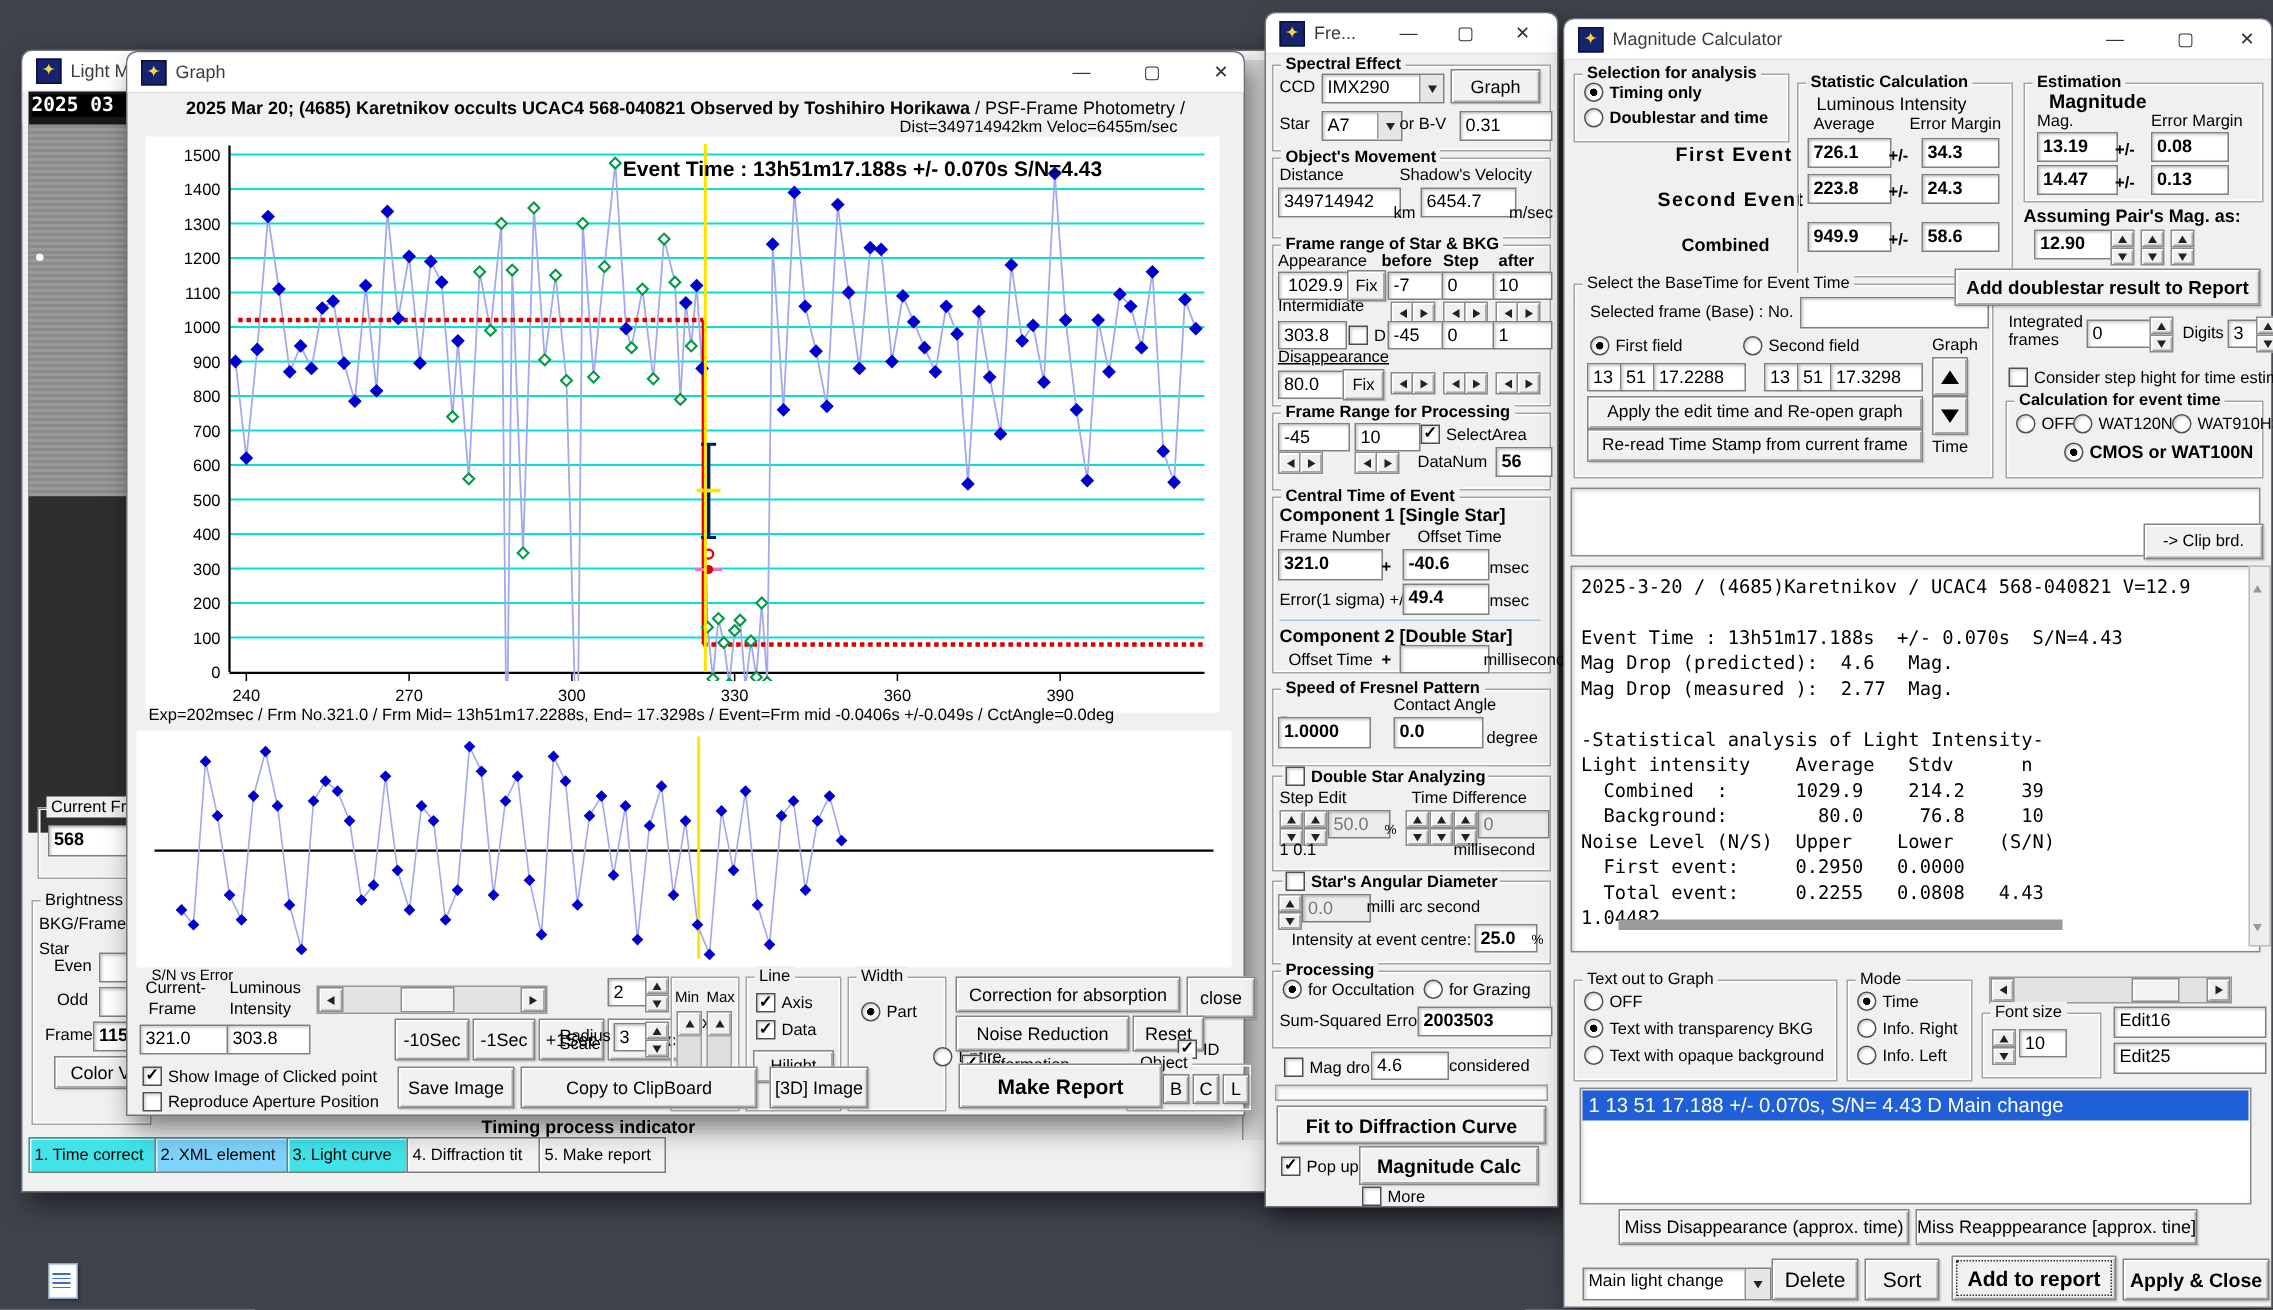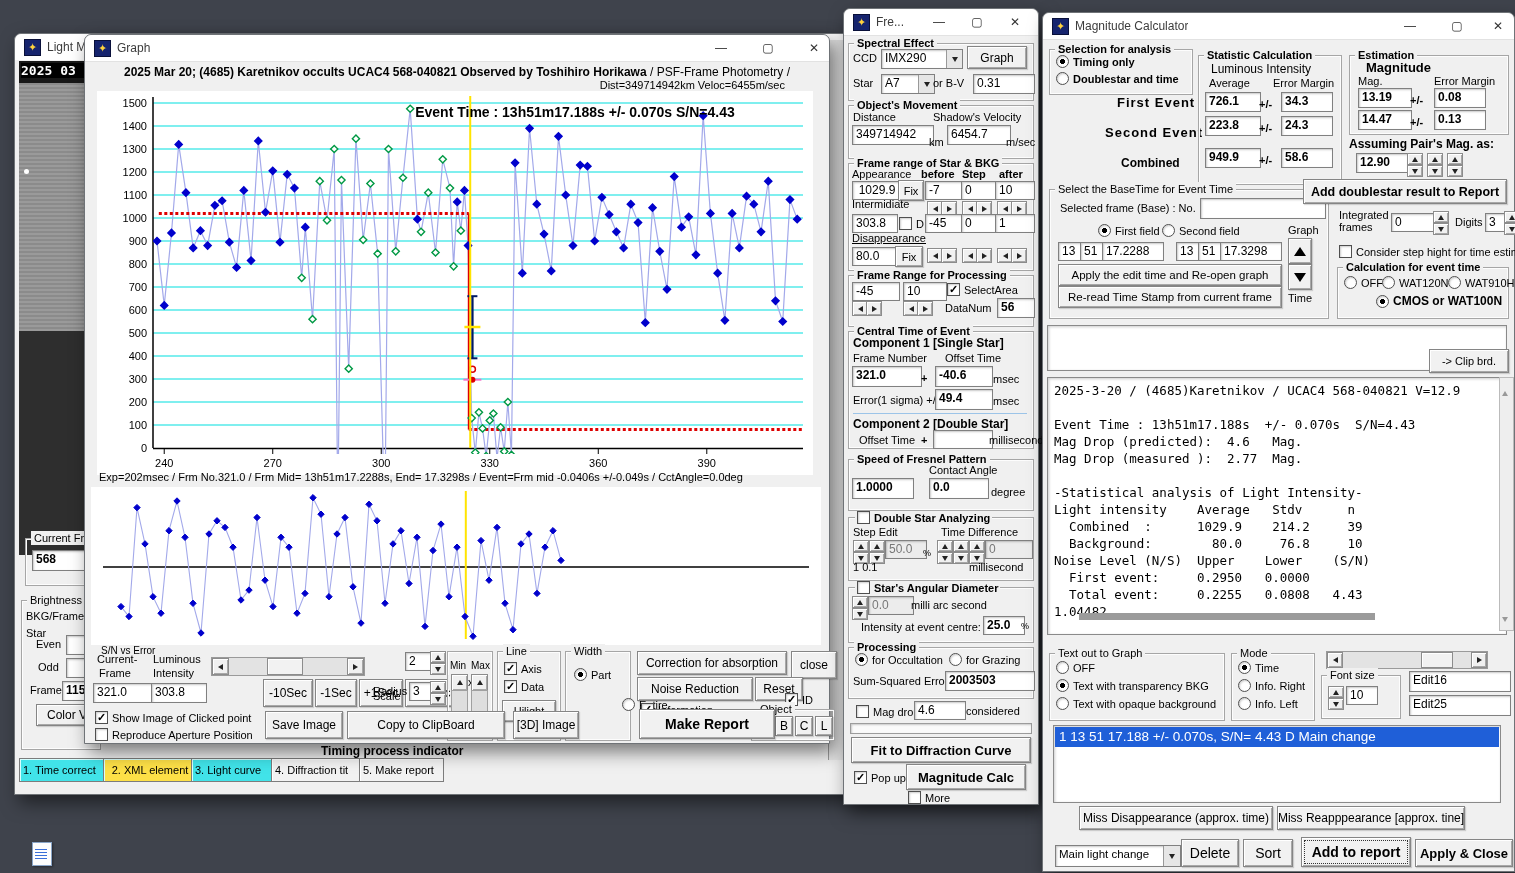--- a/index.html
+++ b/index.html
@@ -84,21 +84,21 @@
     <div class="fld plain" style="left:44px;top:57px;width:32px;height:16px;"></div>
     <span class="lbl" style="left:8px;top:83px;">Frame</span>
     <div class="fld" style="left:40px;top:80px;width:36px;height:16px;">115</div>
     <div class="btn" style="left:14px;top:103px;width:60px;height:20px;">Color V</div>
   </div>
 
   <div class="lbl b" style="left:306px;top:710px;font-size:12px;">Timing process indicator</div>
   <div class="abs" style="left:4px;top:724px;width:82px;height:22px;background:#41e3e9;border:1px solid #7c7c7c;box-shadow:inset 1px 1px 0 #d8ffff;font-size:11px;display:flex;align-items:center;padding-left:3px;">
       <span>1. Time correct</span>
     </div>
-  <div class="abs" style="left:88px;top:724px;width:86px;height:22px;background:#fde047;border:1px solid #7c7c7c;box-shadow:inset 1px 1px 0 #d8ffff;font-size:11px;display:flex;align-items:center;padding-left:3px;justify-content:center;">
+  <div class="abs" style="left:88px;top:724px;width:86px;height:22px;background:#7dd3fc;border:1px solid #7c7c7c;box-shadow:inset 1px 1px 0 #d8ffff;font-size:11px;display:flex;align-items:center;padding-left:3px;">
       <span>2. XML element</span>
     </div>
   <div class="abs" style="left:176px;top:724px;width:78px;height:22px;background:#41e3e9;border:1px solid #7c7c7c;box-shadow:inset 1px 1px 0 #d8ffff;font-size:11px;display:flex;align-items:center;padding-left:3px;">
       <span>3. Light curve</span>
     </div>
   <div class="abs" style="left:256px;top:724px;width:86px;height:22px;background:#f2f2f2;border:1px solid #7c7c7c;box-shadow:inset 1px 1px 0 #fff;font-size:11px;display:flex;align-items:center;padding-left:3px;">
       <span>4. Diffraction tit</span>
     </div>
   <div class="abs" style="left:344px;top:724px;width:80px;height:22px;background:#f2f2f2;border:1px solid #7c7c7c;box-shadow:inset 1px 1px 0 #fff;font-size:11px;display:flex;align-items:center;padding-left:3px;">
       <span>5. Make report</span>
@@ -810,21 +810,21 @@
         <i class="td"></i>
       </span>
     </span>
 
   <div class="abs" style="left:6px;top:184px;width:264px;height:3px;background:#a8cdf0;border-bottom:1px solid #6fa3d6;"></div>
 
   <div class="grp" style="left:6px;top:176px;width:278px;height:128px;background:#f0f0f0;">
     <span class="cap n">Select the BaseTime for Event Time</span>
     <span class="lbl" style="left:10px;top:12px;">Selected frame (Base) : No.</span>
     <div class="fld plain" style="left:150px;top:8px;width:118px;height:17px;"></div>
-    <span class="rb on" style="left:10px;top:34px;margin-left:38px;">
+    <span class="rb on" style="left:10px;top:34px;">
         <i></i>
         <span>First field</span>
       </span>
     <span class="rb" style="left:112px;top:34px;">
         <i></i>
         <span>Second field</span>
       </span>
     <span class="lbl" style="left:238px;top:34px;">Graph</span>
     <div class="fld plain" style="left:8px;top:52px;width:18px;height:15px;">13</div>
     <div class="fld plain" style="left:30px;top:52px;width:18px;height:15px;">51</div>

